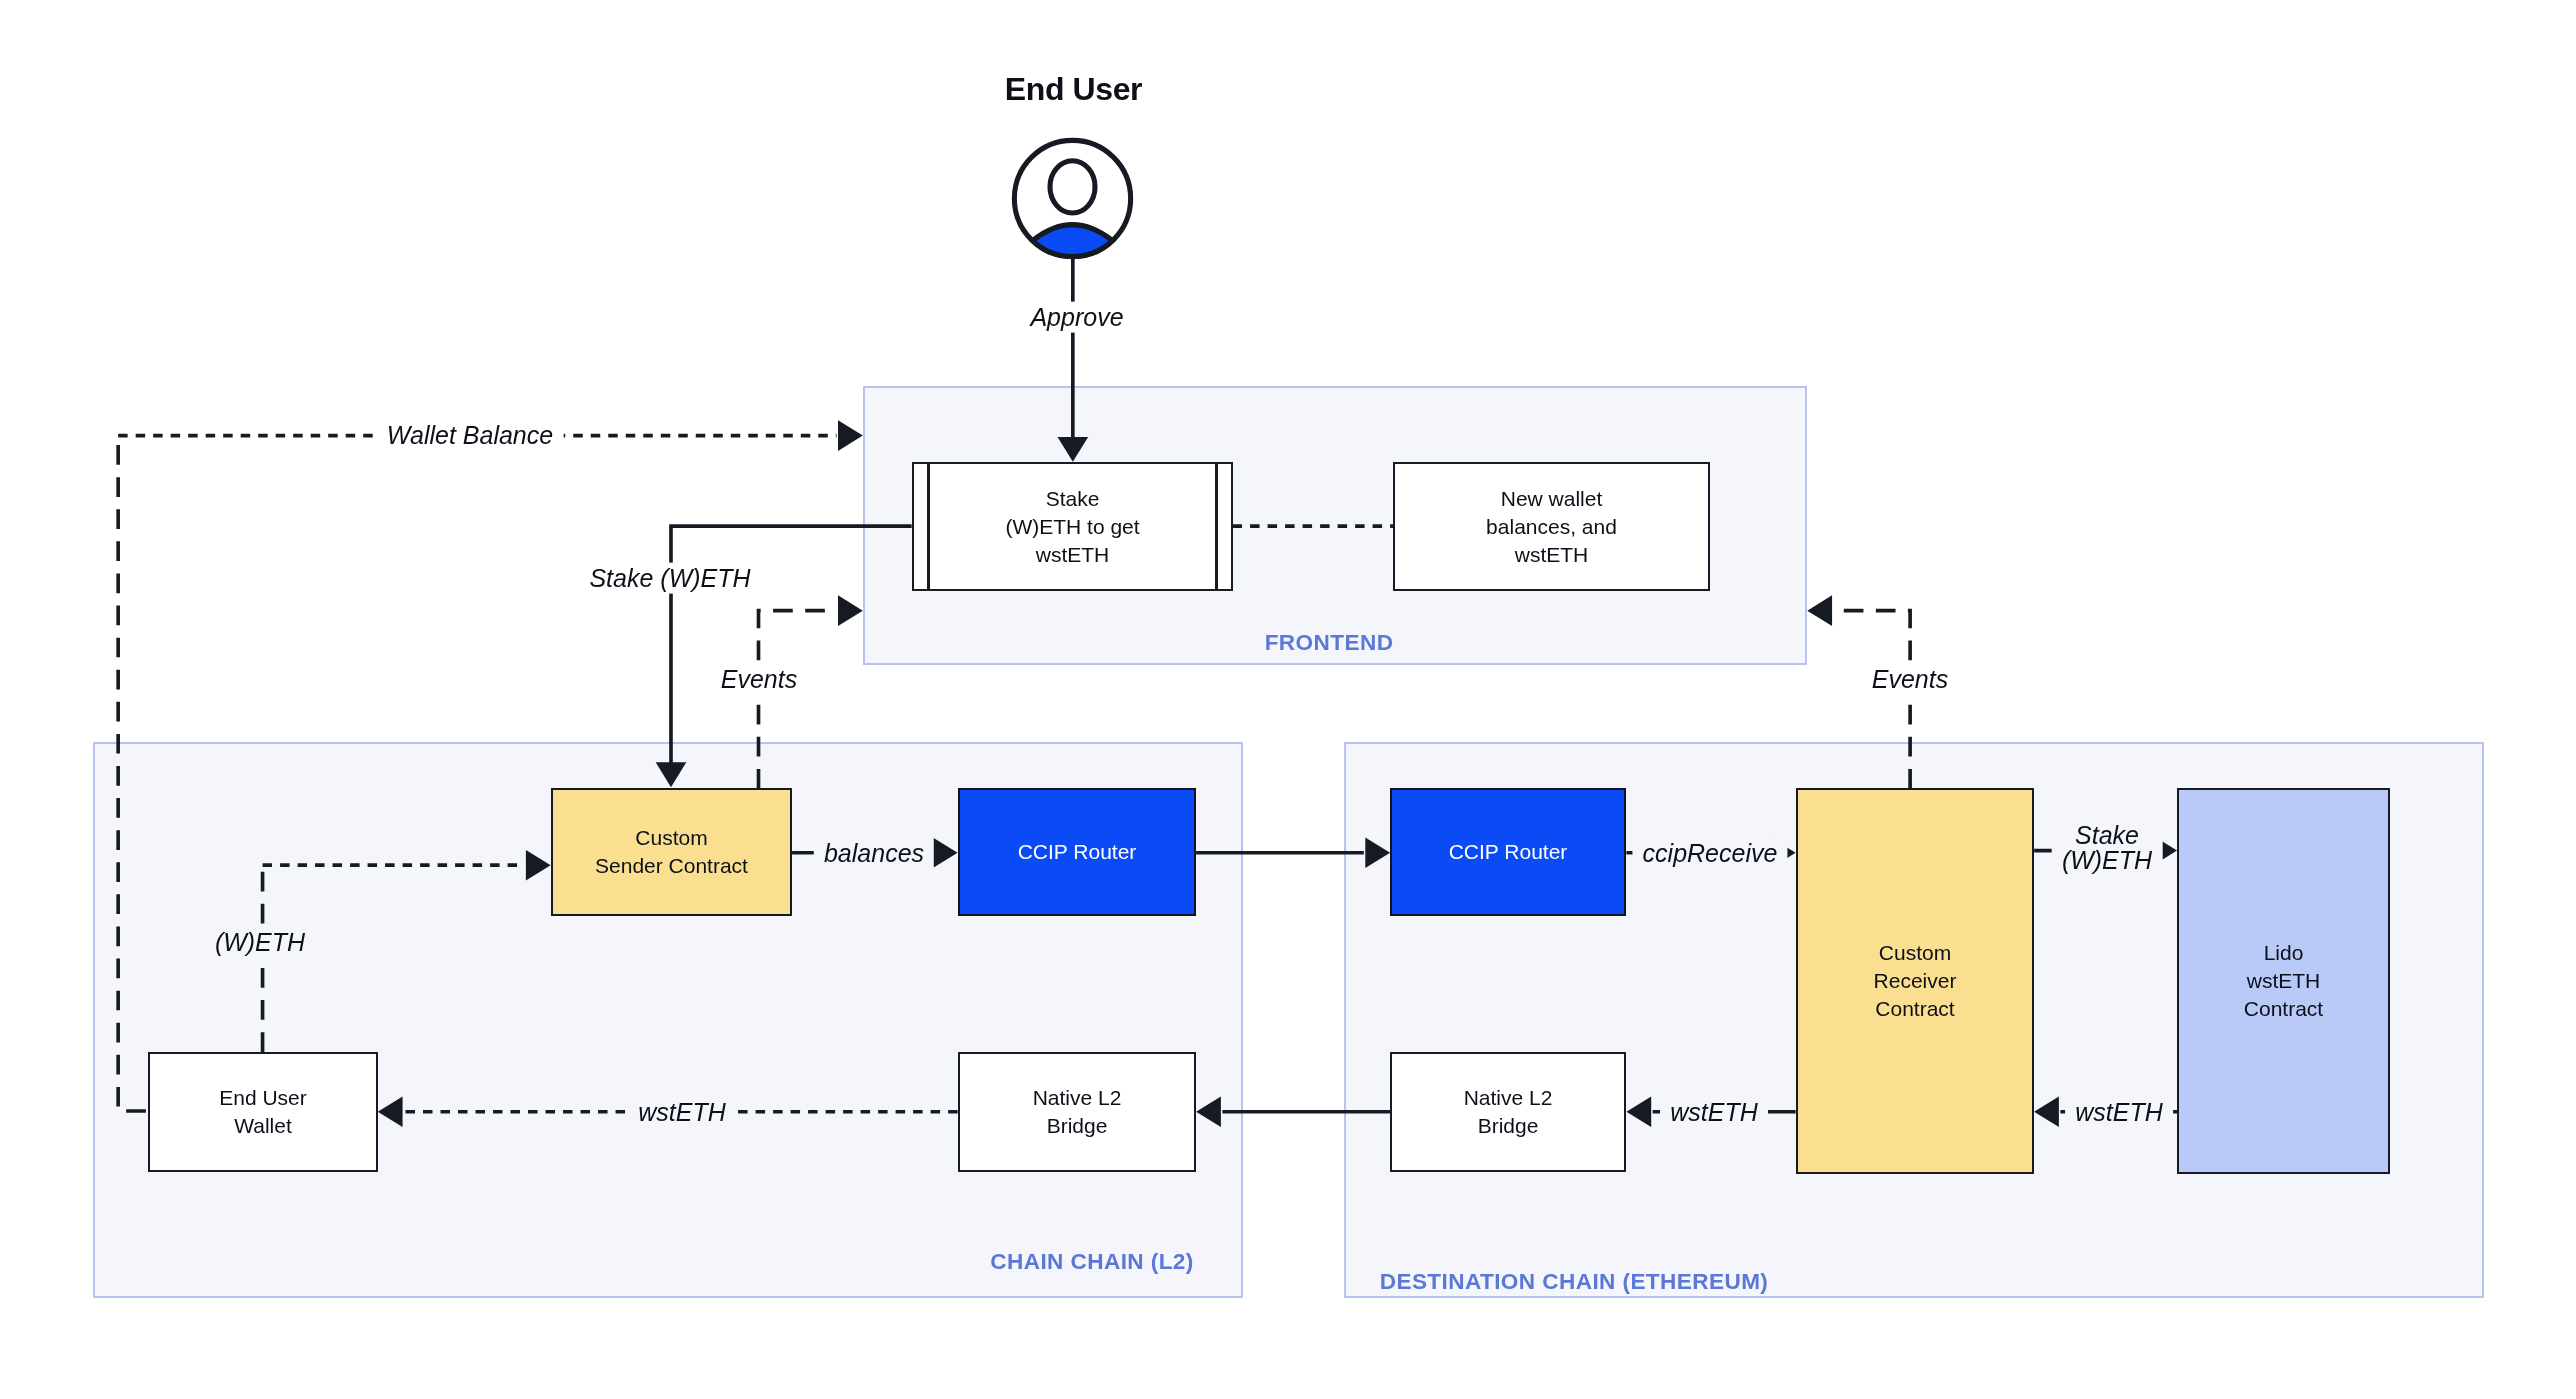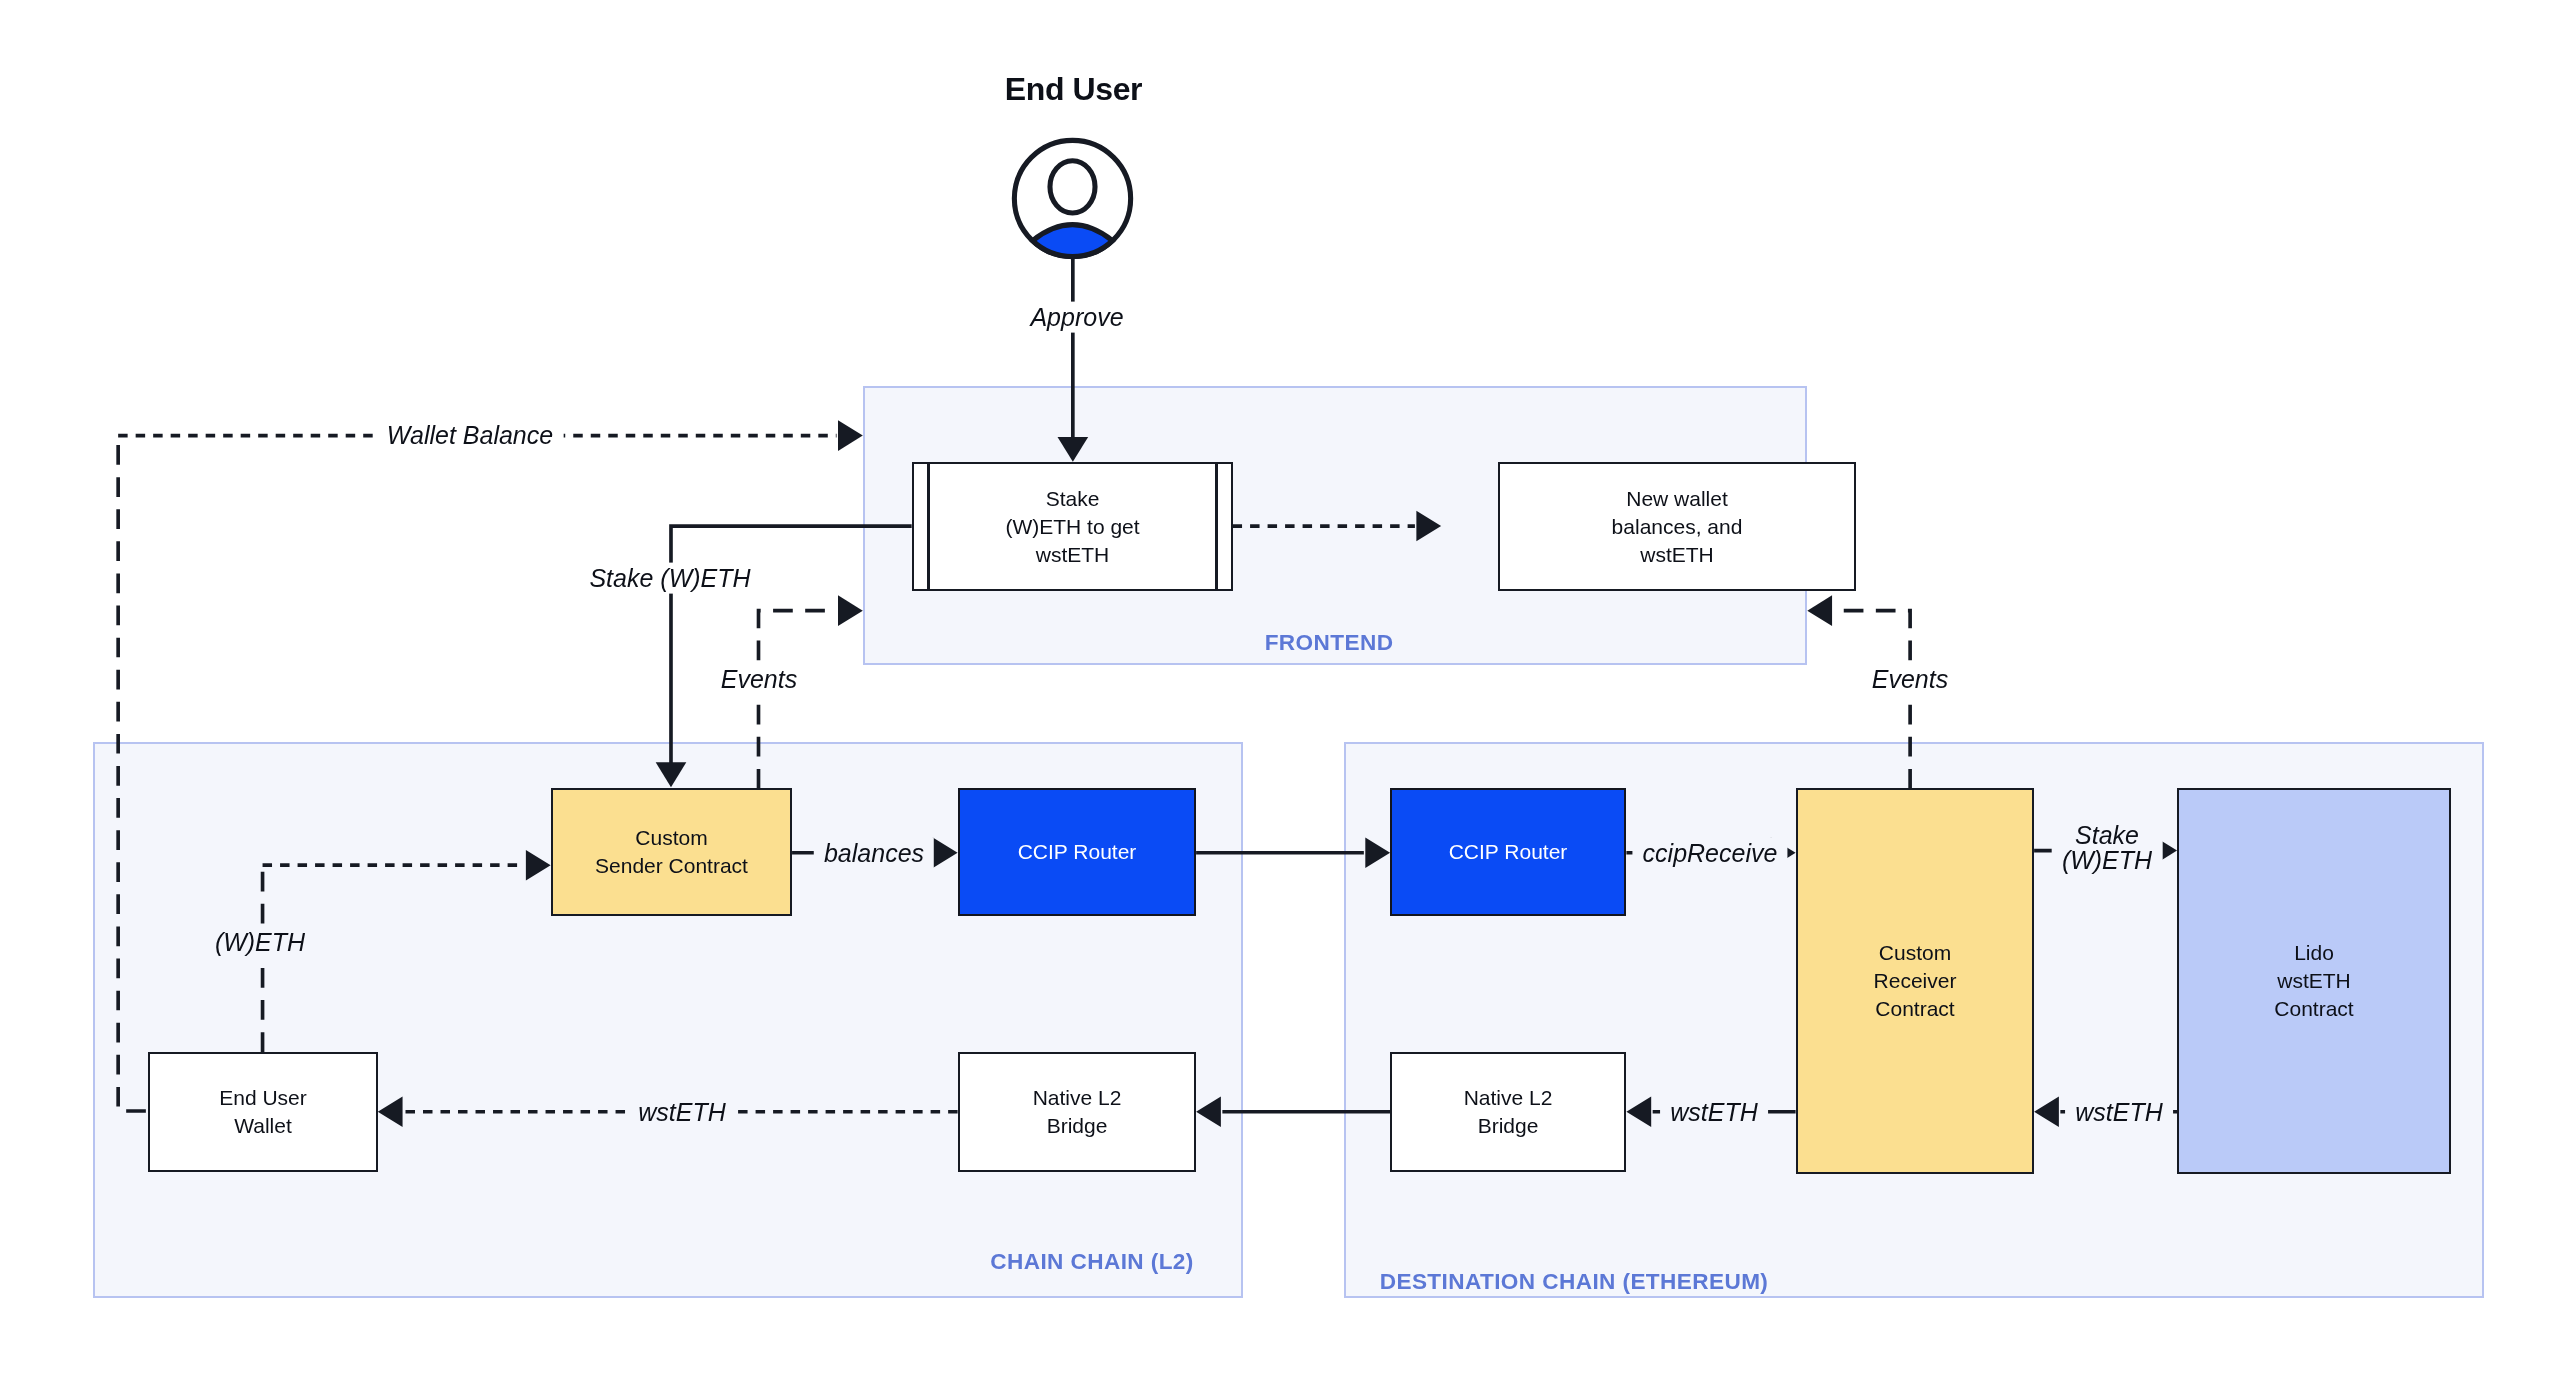--- a/index.html
+++ b/index.html
@@ -23,26 +23,26 @@
   .longdash{stroke-dasharray:27 17;}
   .head{fill:#161A23;stroke:none;}
   
   .box{
     position:absolute;box-sizing:border-box;z-index:4;background:#ffffff;
     border:2.9px solid #161A23;display:flex;align-items:center;justify-content:center;
     text-align:center;font-size:21px;line-height:28px;font-weight:500;color:#0D1018;
   }
   .box span{white-space:pre-line;}
   .b-stake{left:912px;top:462px;width:321px;height:129px;}
-  .b-newwallet{left:1498px;top:462px;width:358px;height:129px;justify-content:center;}
+  .b-newwallet{left:1393px;top:462px;width:317px;height:129px;justify-content:center;}
   .b-sender{left:551px;top:788px;width:241px;height:128px;background:#FBDF90;}
   .b-router1{left:958px;top:788px;width:238px;height:128px;background:#0A4BF5;border-color:#12151F;color:#ffffff;}
   .b-router2{left:1390px;top:788px;width:236px;height:128px;background:#0A4BF5;border-color:#12151F;color:#ffffff;}
   .b-receiver{left:1796px;top:788px;width:238px;height:386px;background:#FBDF90;}
-  .b-lido{left:2177px;top:788px;width:274px;height:386px;background:#BACAF8;}
+  .b-lido{left:2177px;top:788px;width:213px;height:386px;background:#BACAF8;}
   .b-wallet{left:148px;top:1052px;width:230px;height:120px;}
   .b-bridge1{left:958px;top:1052px;width:238px;height:120px;}
   .b-bridge2{left:1390px;top:1052px;width:236px;height:120px;}
   .bar{position:absolute;top:0;bottom:0;width:2.9px;background:#161A23;}
   .bar-l{left:13px;}
   .bar-r{right:13px;}
   
   .actor-title{
     position:absolute;left:926px;top:71px;width:295px;z-index:5;
     text-align:center;font-size:32px;font-weight:700;letter-spacing:-0.4px;

